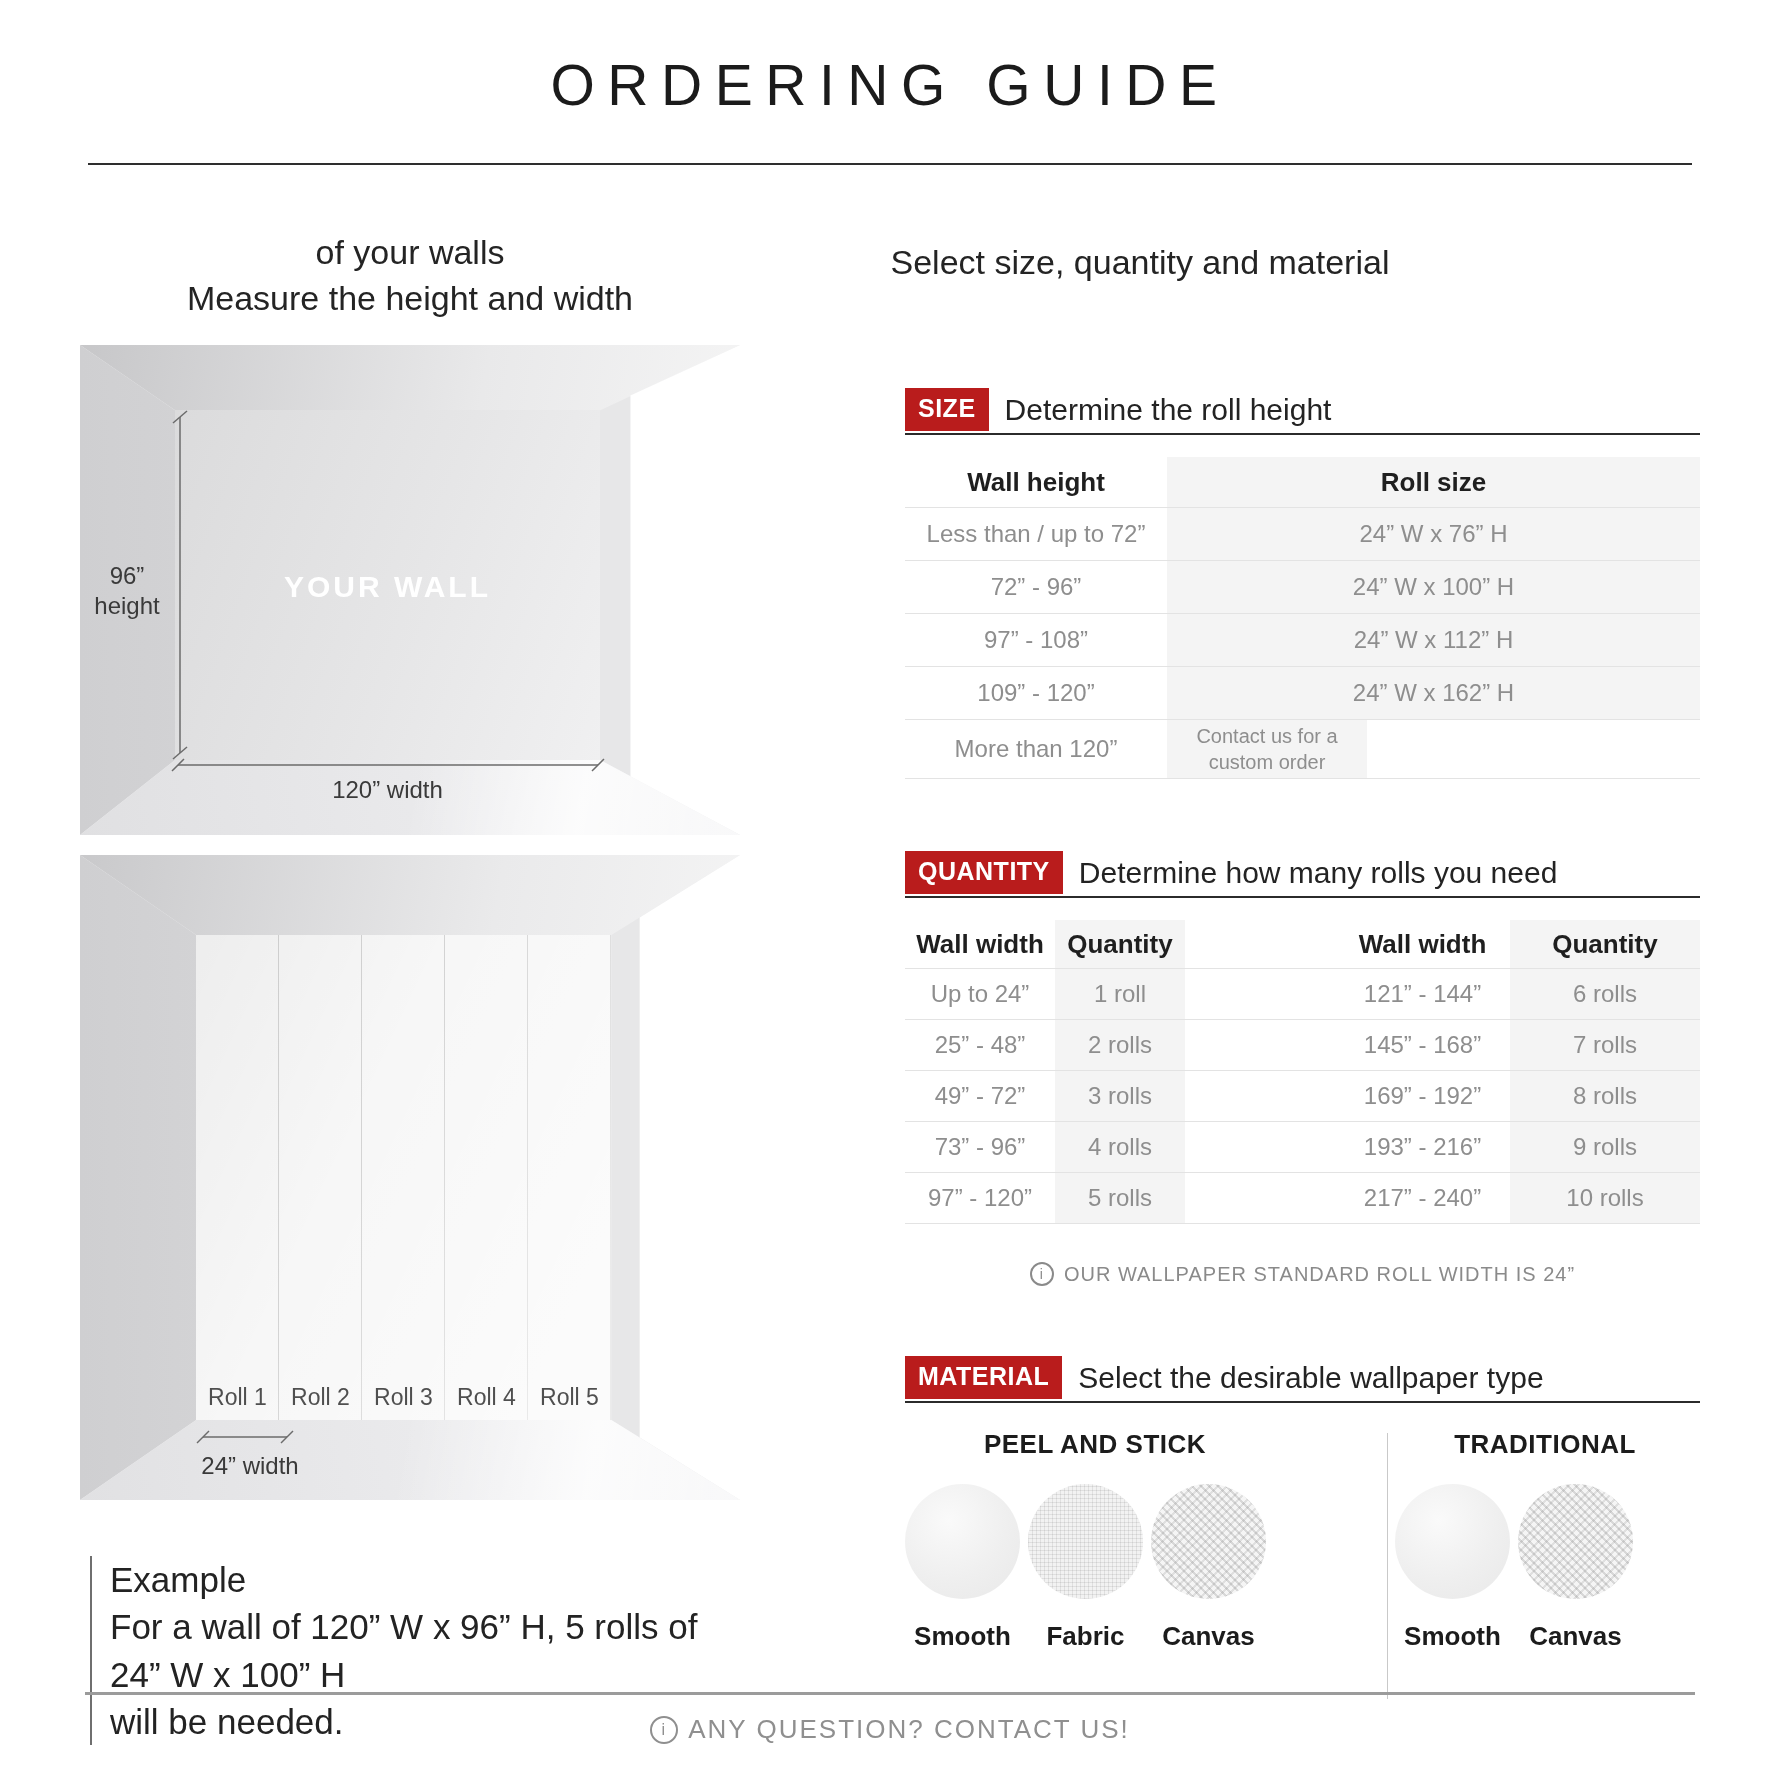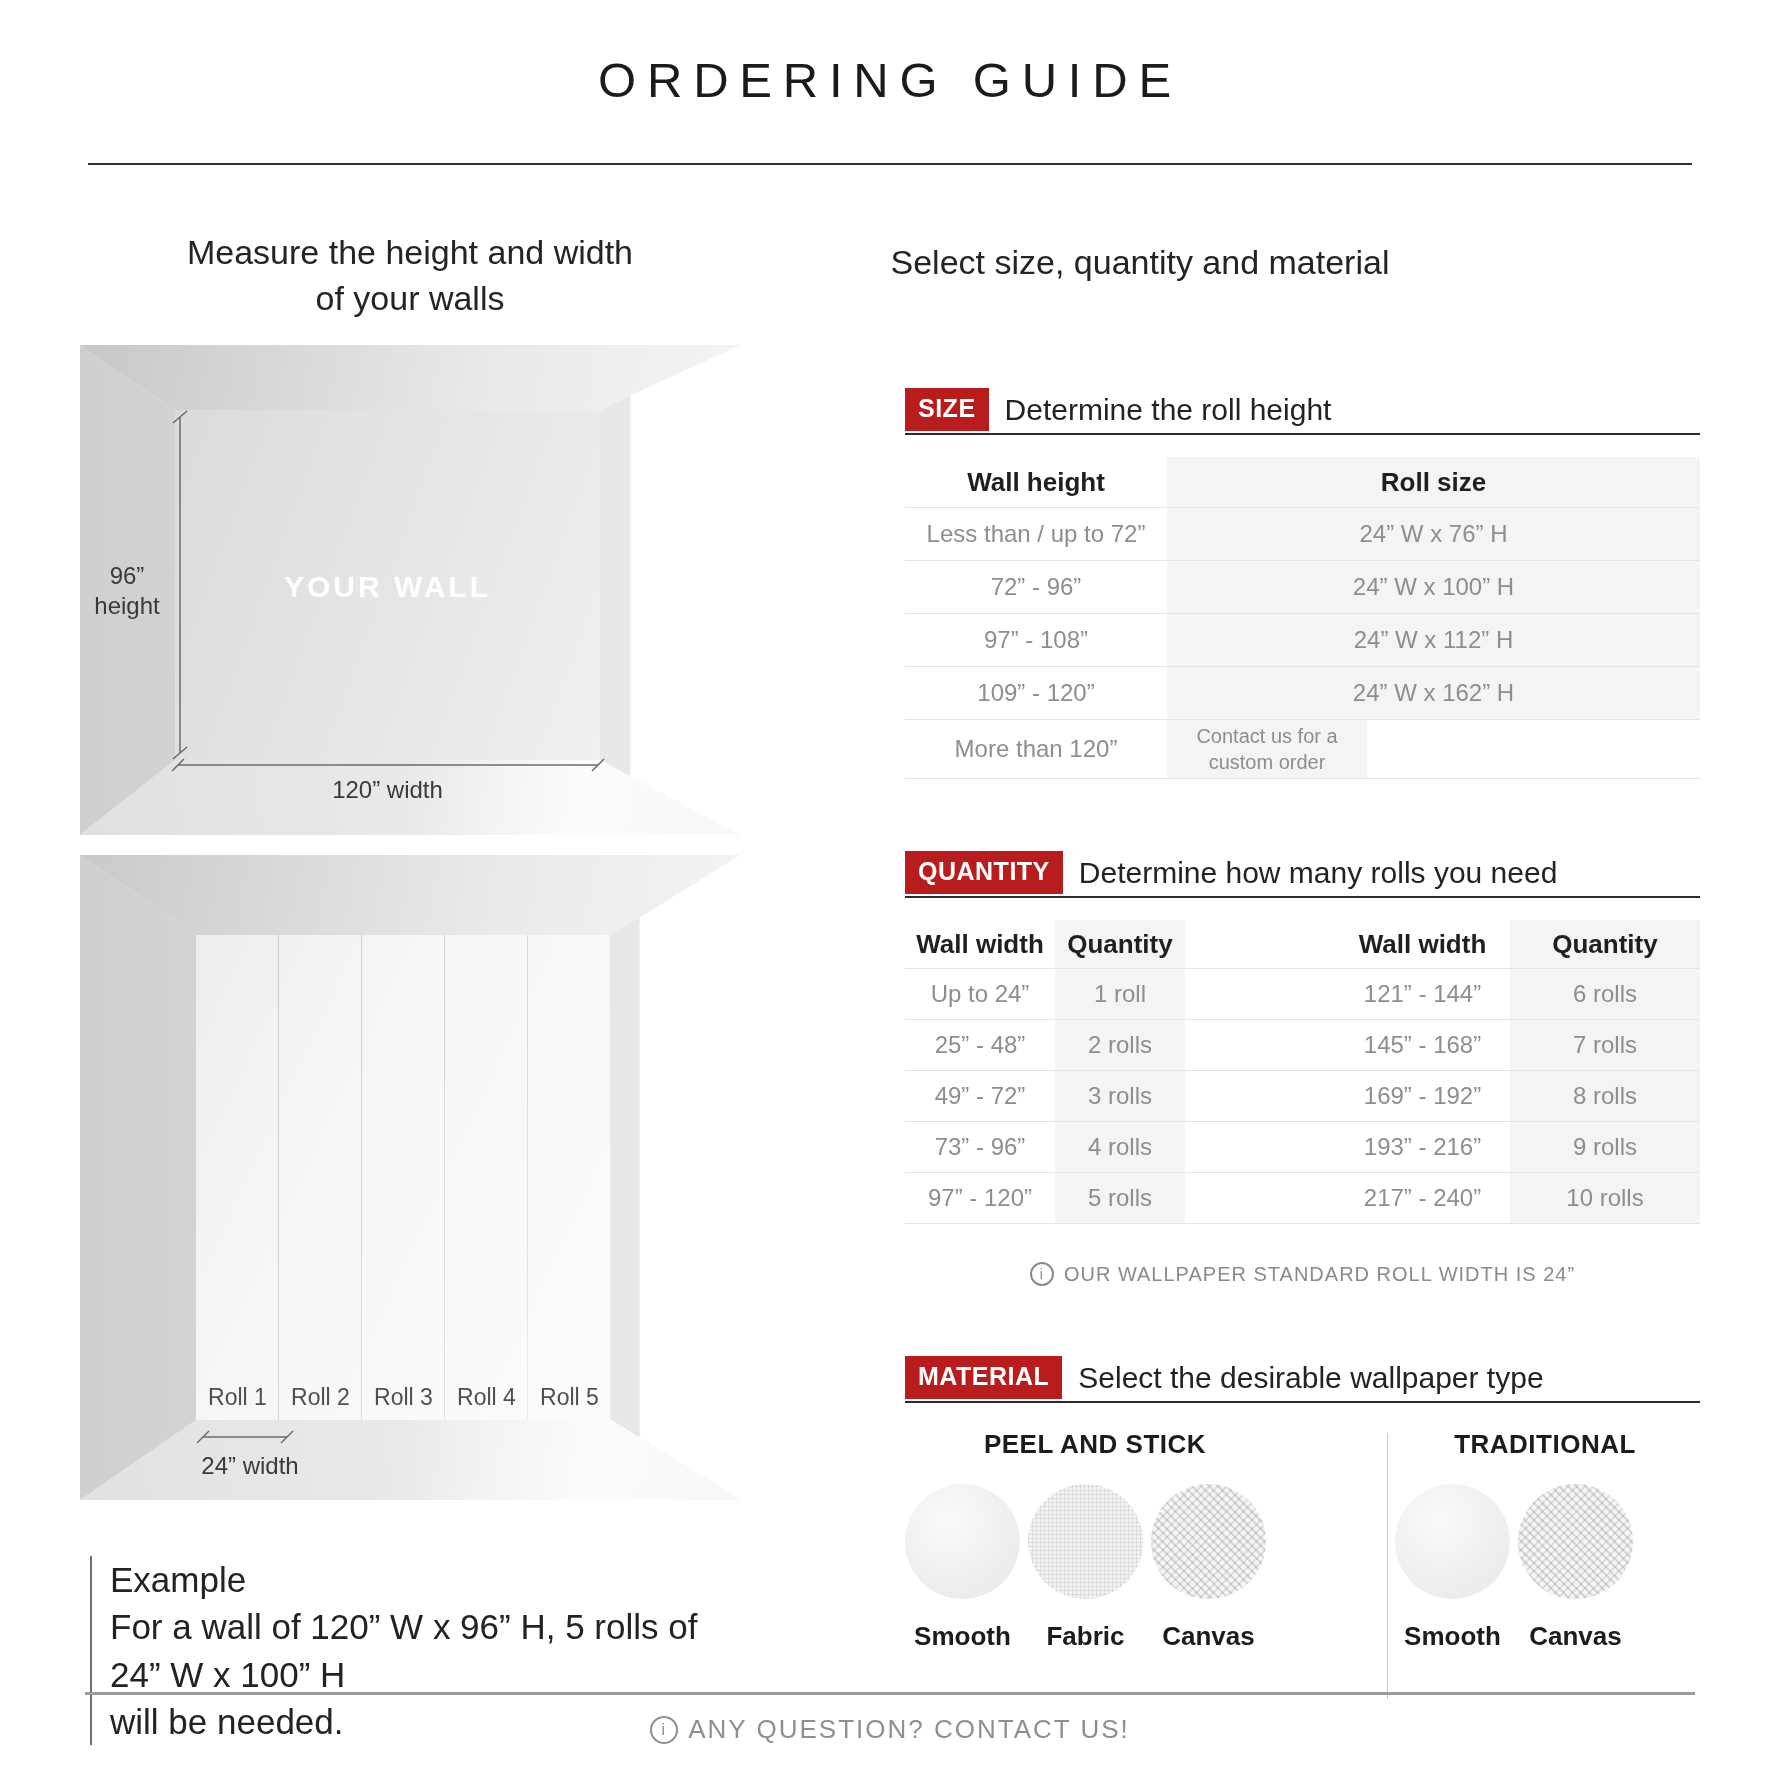--- a/index.html
+++ b/index.html
@@ -3,21 +3,21 @@
 <meta charset="utf-8">
 <style>
   html,body { margin:0; padding:0; background:#ffffff; }
   .page {
     position:relative; width:1780px; height:1780px; background:#ffffff;
     font-family:"Liberation Sans", sans-serif; color:#222; overflow:hidden;
   }
   
   .main-title {
     position:absolute; top:52px; left:0; width:100%;
-    text-align:center; font-size:49px; font-weight:300;
+    text-align:center; font-size:57px; font-weight:300;
     letter-spacing:0.22em; color:#1b1b1b; white-space:nowrap;
   }
   .top-rule { position:absolute; top:163px; left:88px; width:1604px; height:2px; background:#2e2e2e; }
 
   
   .left-heading {
     position:absolute; top:230px; left:80px; width:660px;
     text-align:center; font-size:34px; line-height:1.35; color:#242424;
   }
   .right-heading {
@@ -141,22 +141,22 @@
 </style>
 </head>
 <body>
 
 <div class="page">
 
   <div class="main-title">ORDERING GUIDE</div>
   <div class="top-rule"></div>
 
   <div class="left-heading">
+    <div>of your walls</div>
     <div>Measure the height and width</div>
-    <div>of your walls</div>
   </div>
 
   <div class="room room1">
     <div class="layer r1-ceiling"></div>
     <div class="layer r1-leftwall"></div>
     <div class="layer r1-rightwall"></div>
     <div class="layer r1-window"></div>
     <div class="layer r1-floor"></div>
     <div class="layer r1-floorlight"></div>
     <div class="r1-backwall"></div>

